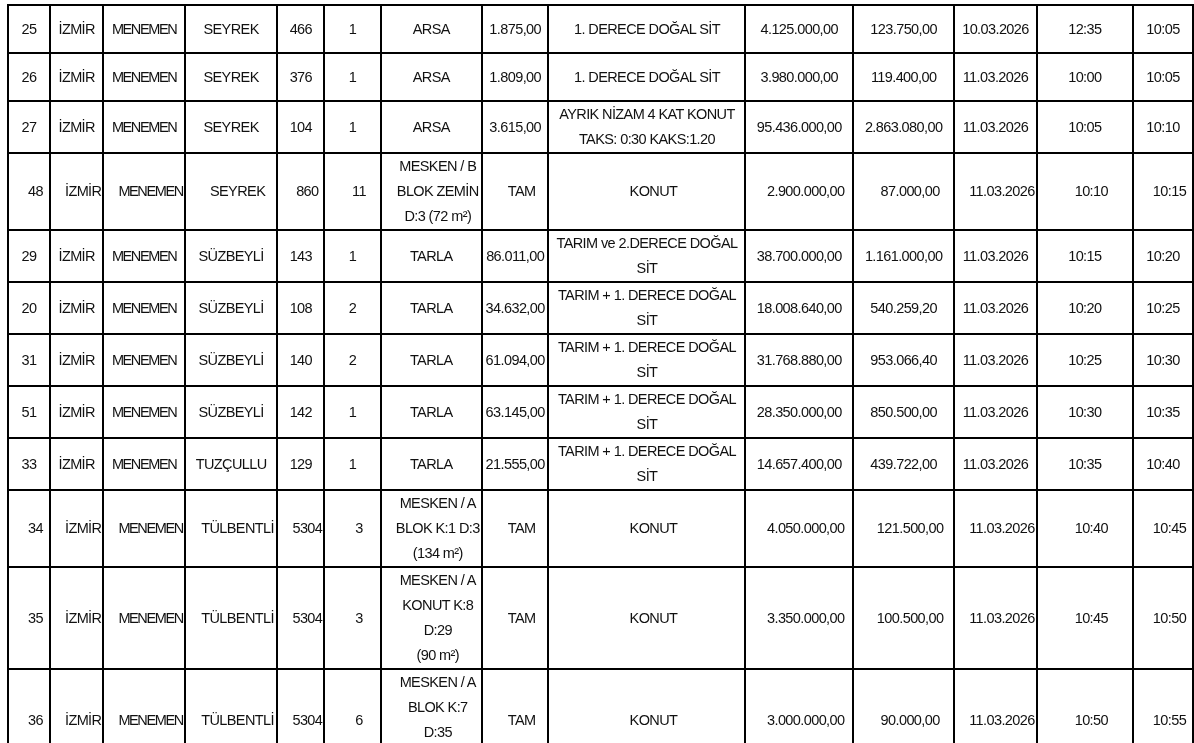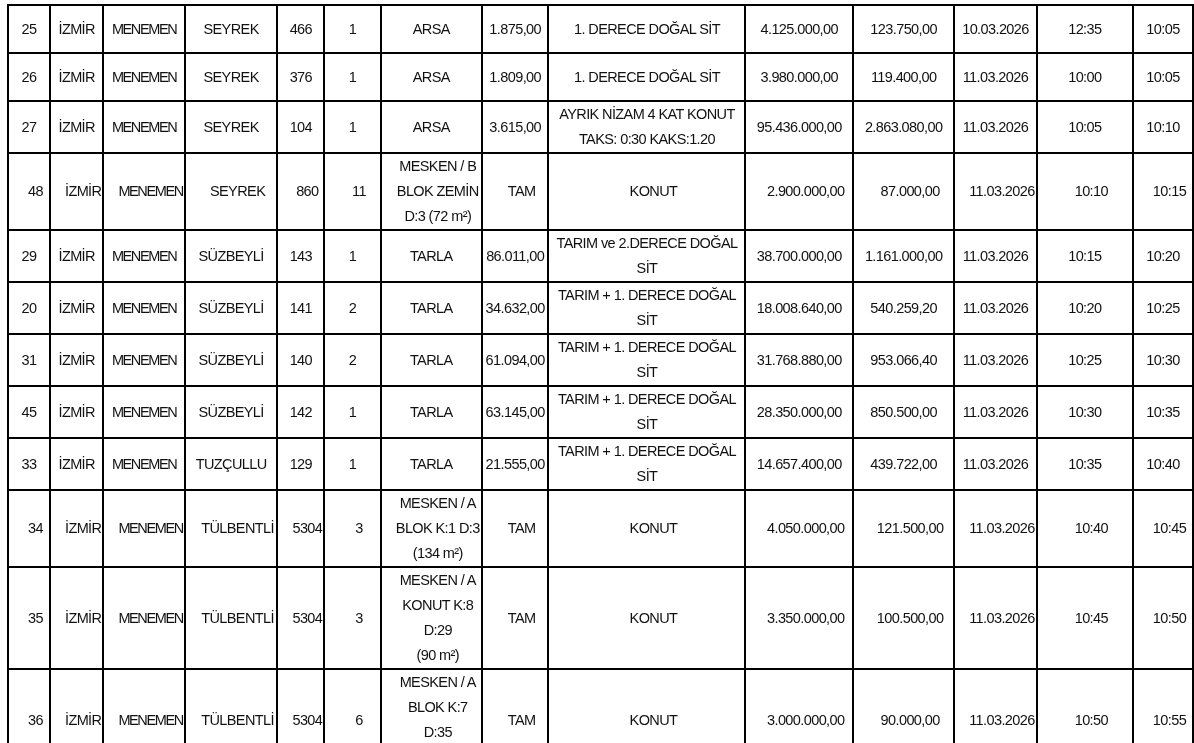--- a/index.html
+++ b/index.html
@@ -174,21 +174,21 @@
           <td>1.161.000,00</td>
           <td class="left-tight">11.03.2026</td>
           <td>10:15</td>
           <td>10:20</td>
         </tr>
         <tr class="h53">
           <td>20</td>
           <td class="left-tight">İZMİR</td>
           <td class="condensed left-tight">MENEMEN</td>
           <td>SÜZBEYLİ</td>
-          <td class="left-tight">141</td>
+          <td class="left-tight">108</td>
           <td>2</td>
           <td class="wrap">
             <span class="line">TARLA</span>
           </td>
           <td class="left-tight">34.632,00</td>
           <td class="wrap">
             <span class="line">TARIM + 1. DERECE DOĞAL</span>
             <span class="line">SİT</span>
           </td>
           <td>18.008.640,00</td>
@@ -212,21 +212,21 @@
             <span class="line">TARIM + 1. DERECE DOĞAL</span>
             <span class="line">SİT</span>
           </td>
           <td>31.768.880,00</td>
           <td>953.066,40</td>
           <td class="left-tight">11.03.2026</td>
           <td>10:25</td>
           <td>10:30</td>
         </tr>
         <tr class="h53">
-          <td>45</td>
+          <td>51</td>
           <td class="left-tight">İZMİR</td>
           <td class="condensed left-tight">MENEMEN</td>
           <td>SÜZBEYLİ</td>
           <td class="left-tight">142</td>
           <td>1</td>
           <td class="wrap">
             <span class="line">TARLA</span>
           </td>
           <td class="left-tight">63.145,00</td>
           <td class="wrap">

